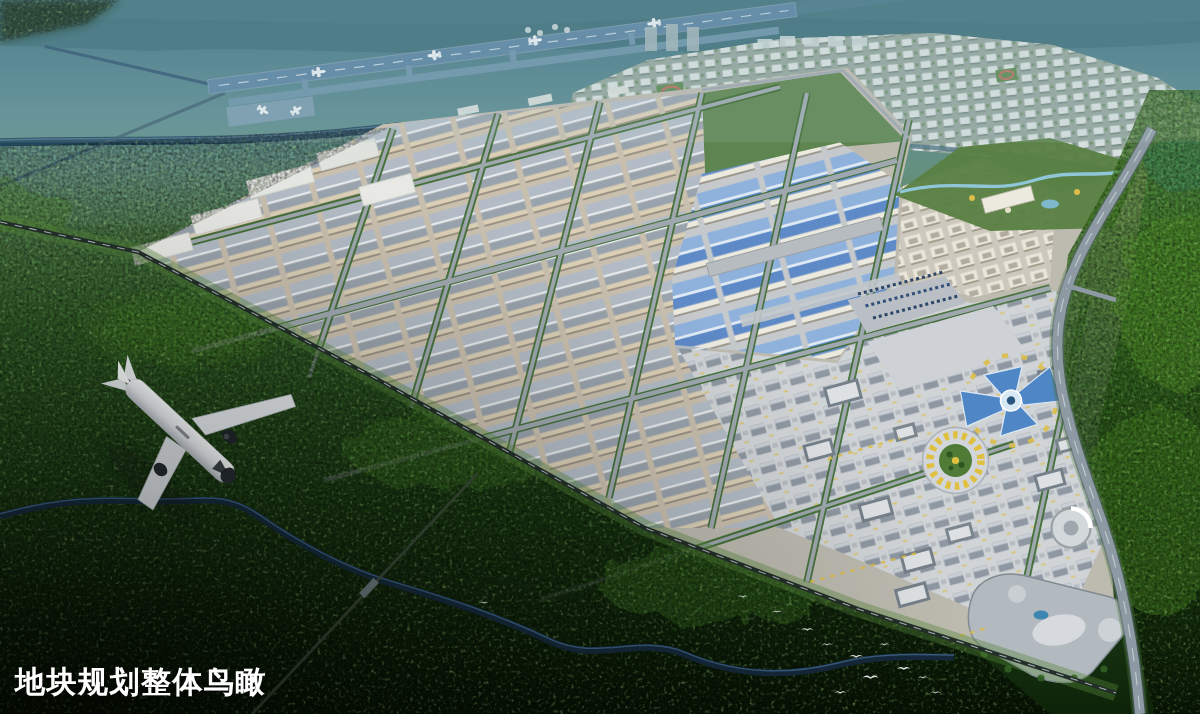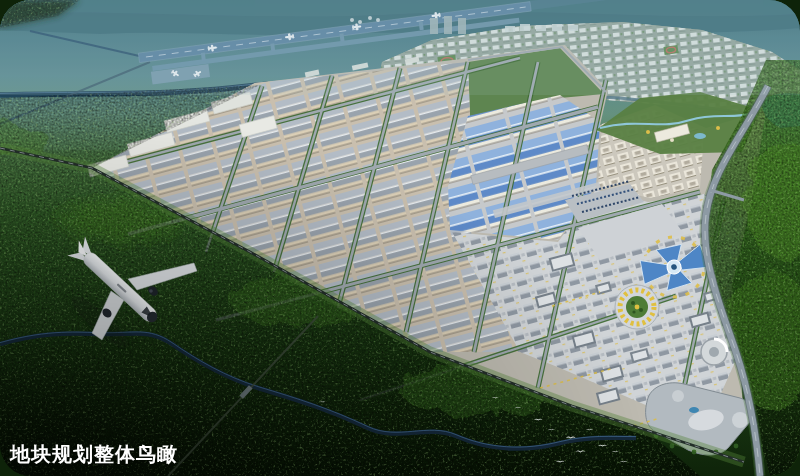--- a/index.html
+++ b/index.html
@@ -1,16 +1,16 @@
 <!DOCTYPE html>
 <html><head>
 <meta charset="utf-8">
 <style>
   html,body{margin:0;padding:0;background:#0e2309;}
-  .stage{position:relative;width:800px;height:476px;overflow:hidden;font-family:"Liberation Sans",sans-serif;border-radius:31px;}
+  .stage{position:relative;width:800px;height:476px;overflow:hidden;font-family:"Liberation Sans",sans-serif;}
   .stage svg{position:absolute;left:0;top:0;display:block;}
   .caption{
     position:absolute;left:10px;top:441px;
     font-size:20px;font-weight:700;color:#ffffff;letter-spacing:1px;
     text-shadow:0 2px 4px rgba(0,0,0,.6);
     font-family:"Liberation Sans",sans-serif;
     user-select:none;white-space:nowrap;
   }
 </style>
 </head>

